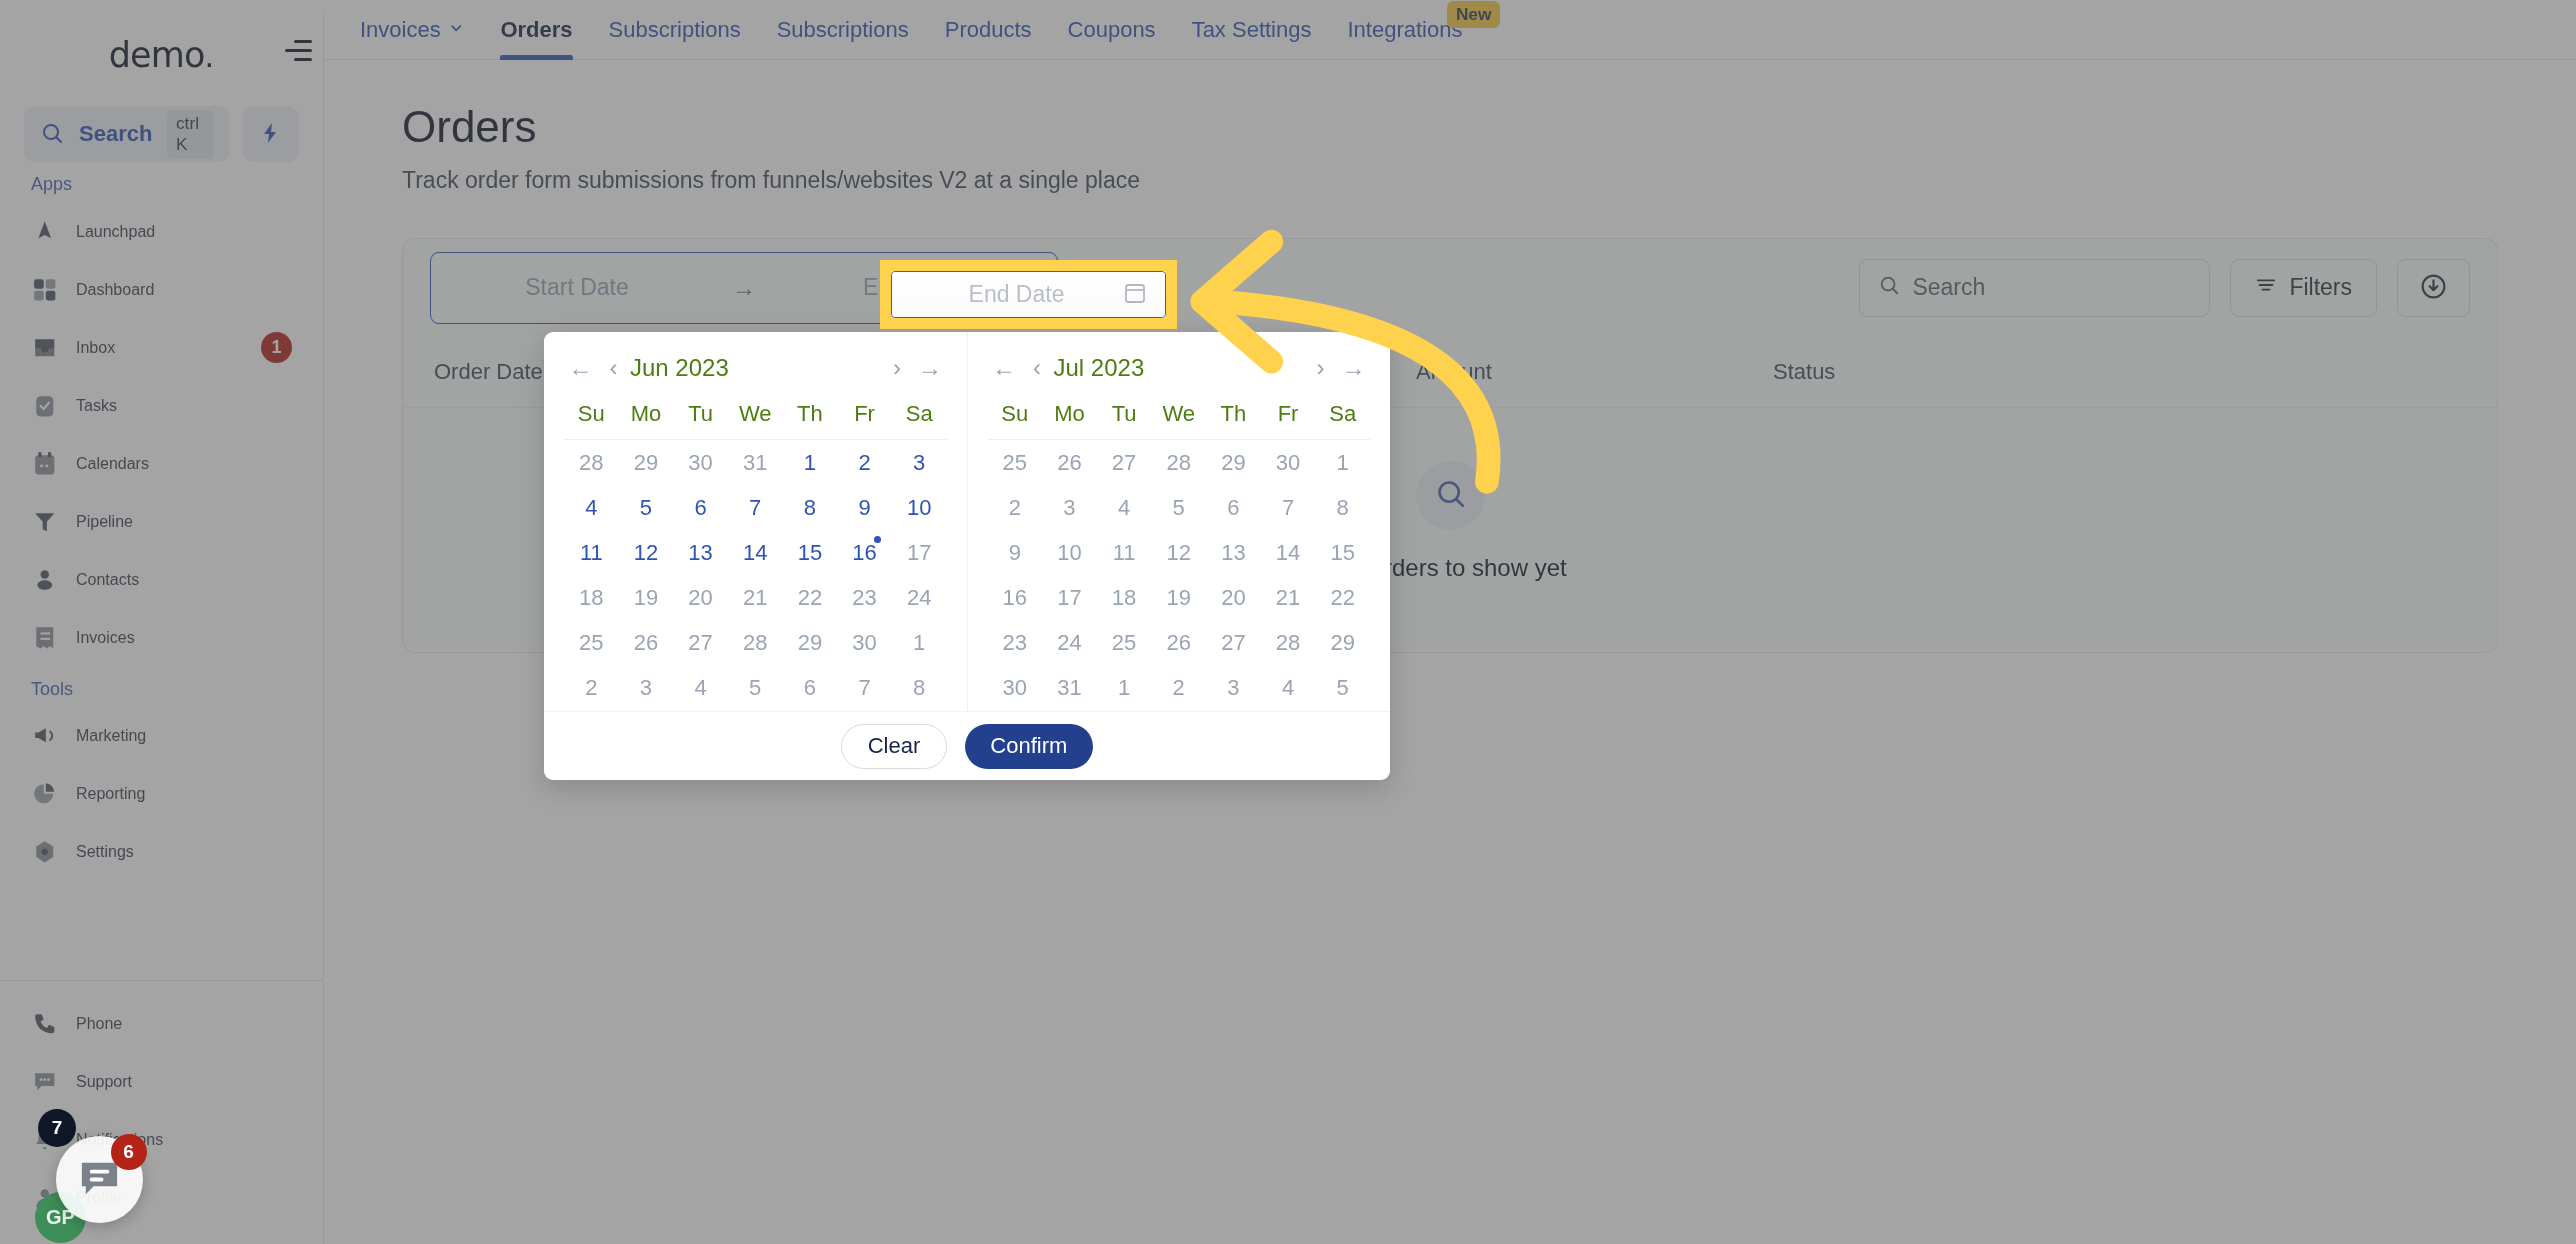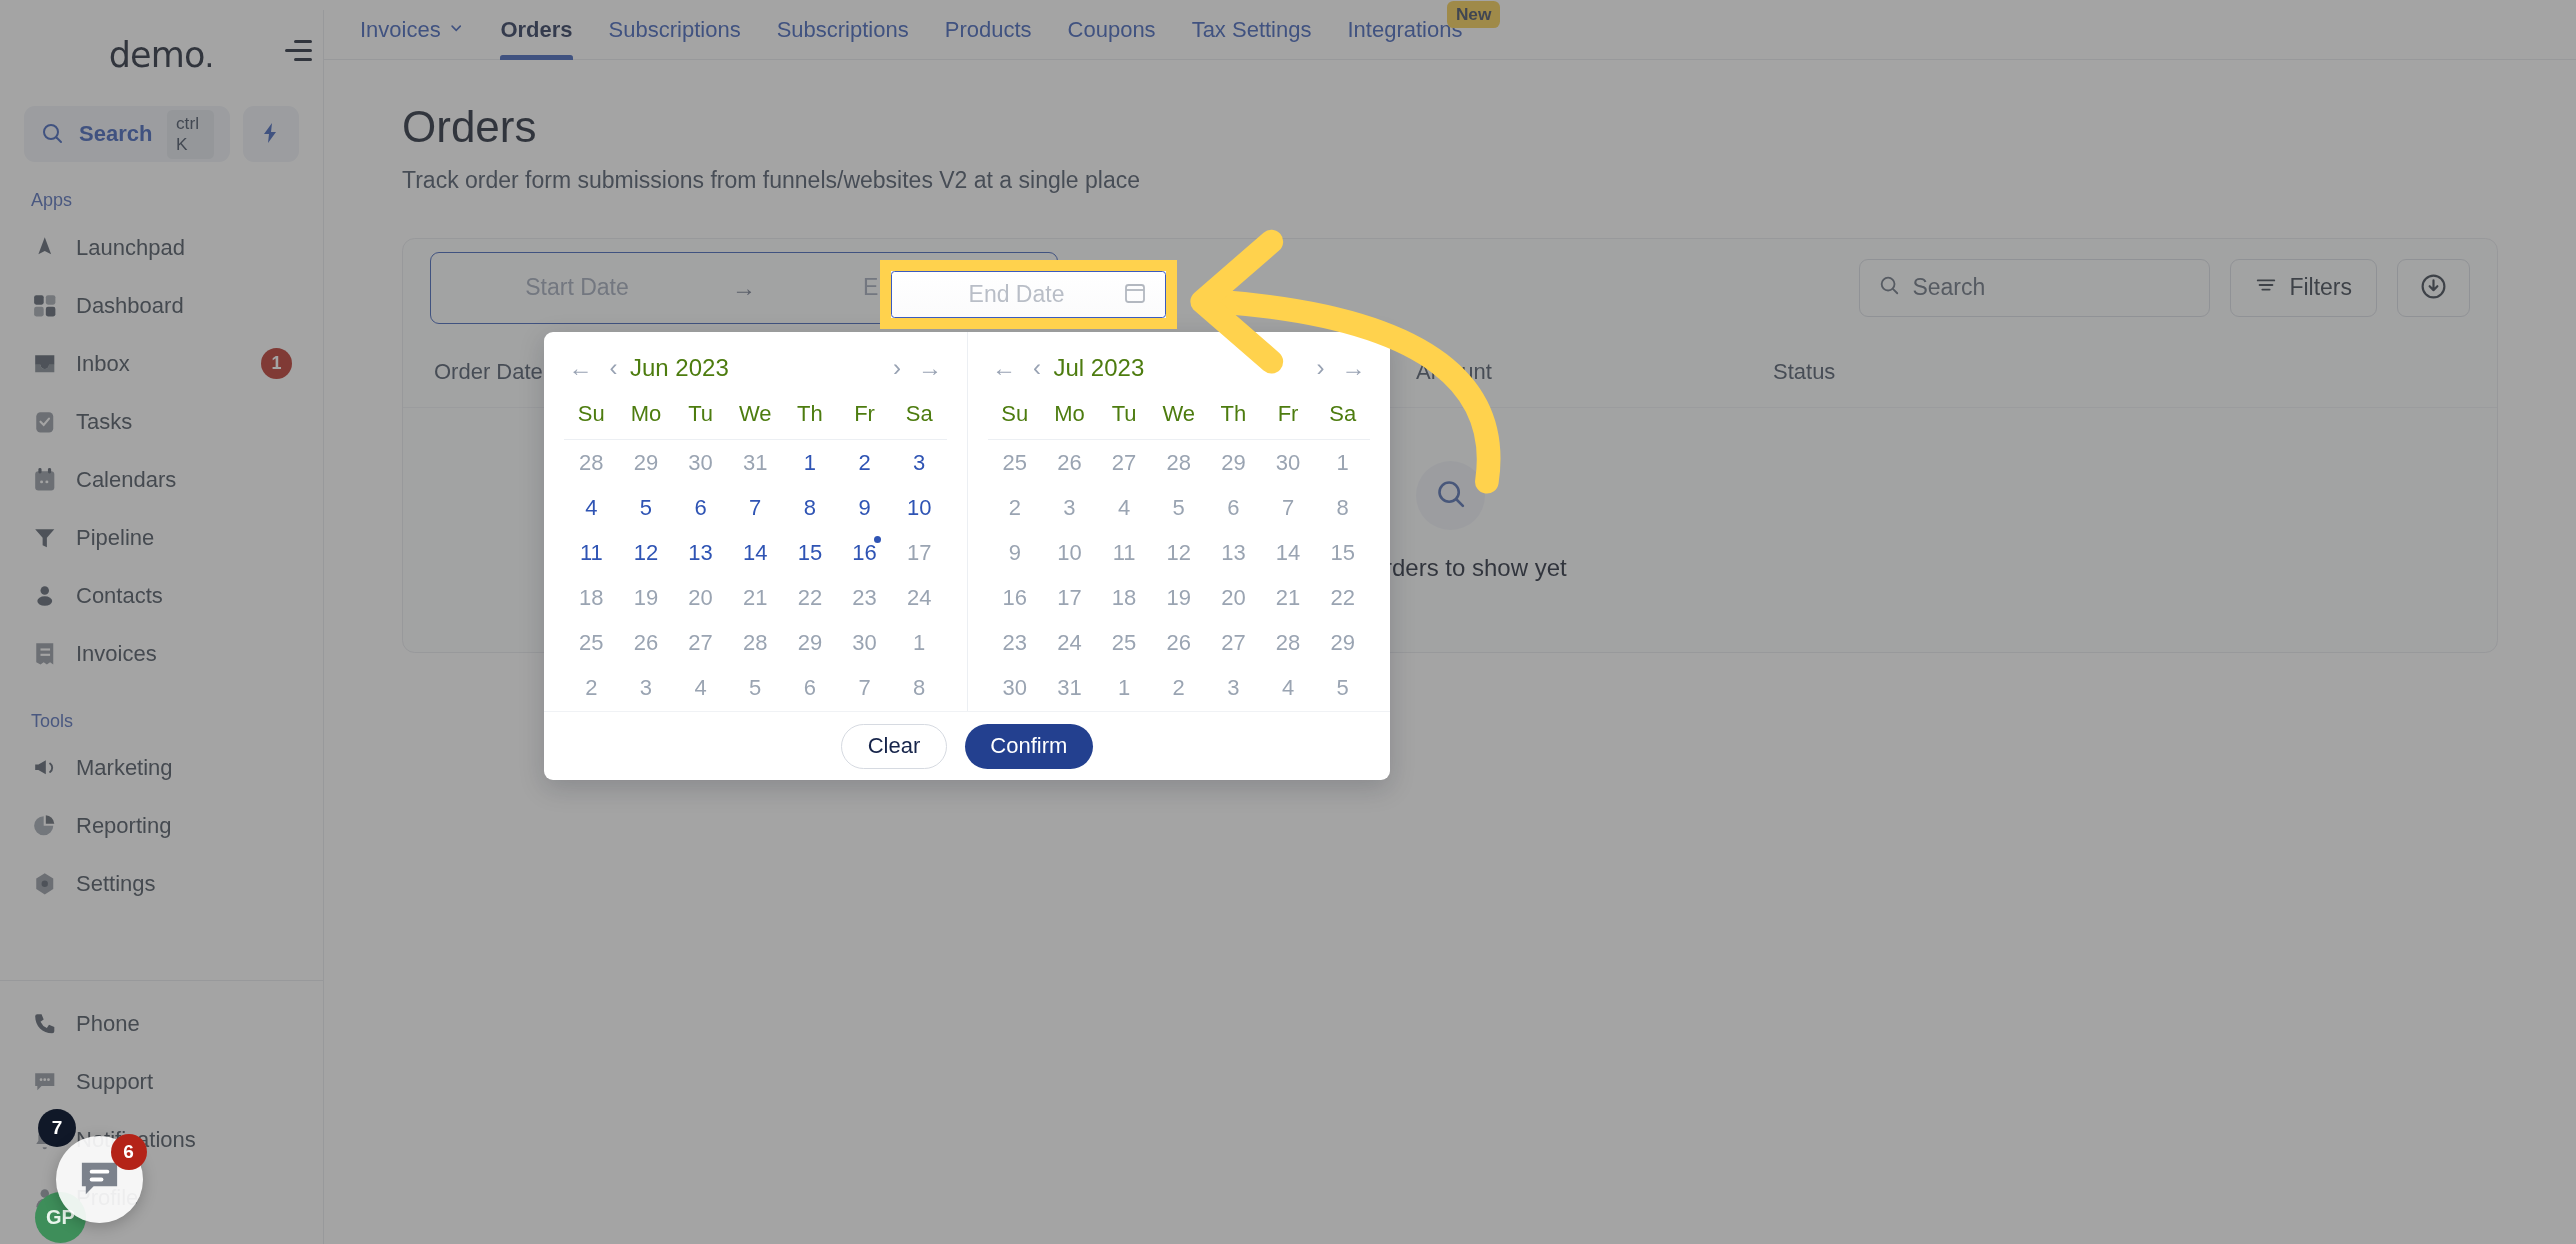--- a/index.html
+++ b/index.html
@@ -47,29 +47,29 @@
   .search-box .lbl { flex: 1; font-size: 22px; color: #2f54b4; font-weight: 700; }
   .kbd {
     background: #dfe3ea; border-radius: 5.5px; padding: 3.6px 9px;
     font-size: 17.3px; color: #344054;
   }
   .bolt-box {
     width: 56px; height: 56px; background: #eef1f6; border-radius: 11px;
     display: flex; align-items: center; justify-content: center;
   }
 
-  .nav-section { margin-top: 28px; }
+  .nav-section { margin-top: 12px; }
   .nav-caption {
     font-size: 18px; color: #4361b5; padding: 0 31px 7.3px 31px; font-weight: 400;
   }
   .nav-item {
     display: flex; align-items: center; gap: 18px;
     height: 58px; padding: 0 31px; cursor: pointer; position: relative;
   }
-  .nav-item .nm { font-size: 22px; color: #394350; }
+  .nav-item .nm { font-size: 16px; color: #394350; }
   .nav-ico { width: 27px; height: 27px; flex: 0 0 27px; display:flex; align-items:center; justify-content:center; }
   .badge-red {
     margin-left: auto; background: #b42318; color: #fff;
     min-width: 31px; height: 31px; border-radius: 15.5px;
     display: flex; align-items: center; justify-content: center;
     font-size: 18px; font-weight: 600;
   }
   .side-divider { height: 0.9px; background: #e6e8ec; margin: 25.5px 0 14.6px 0; }
   .spacer { flex: 1; }
 

